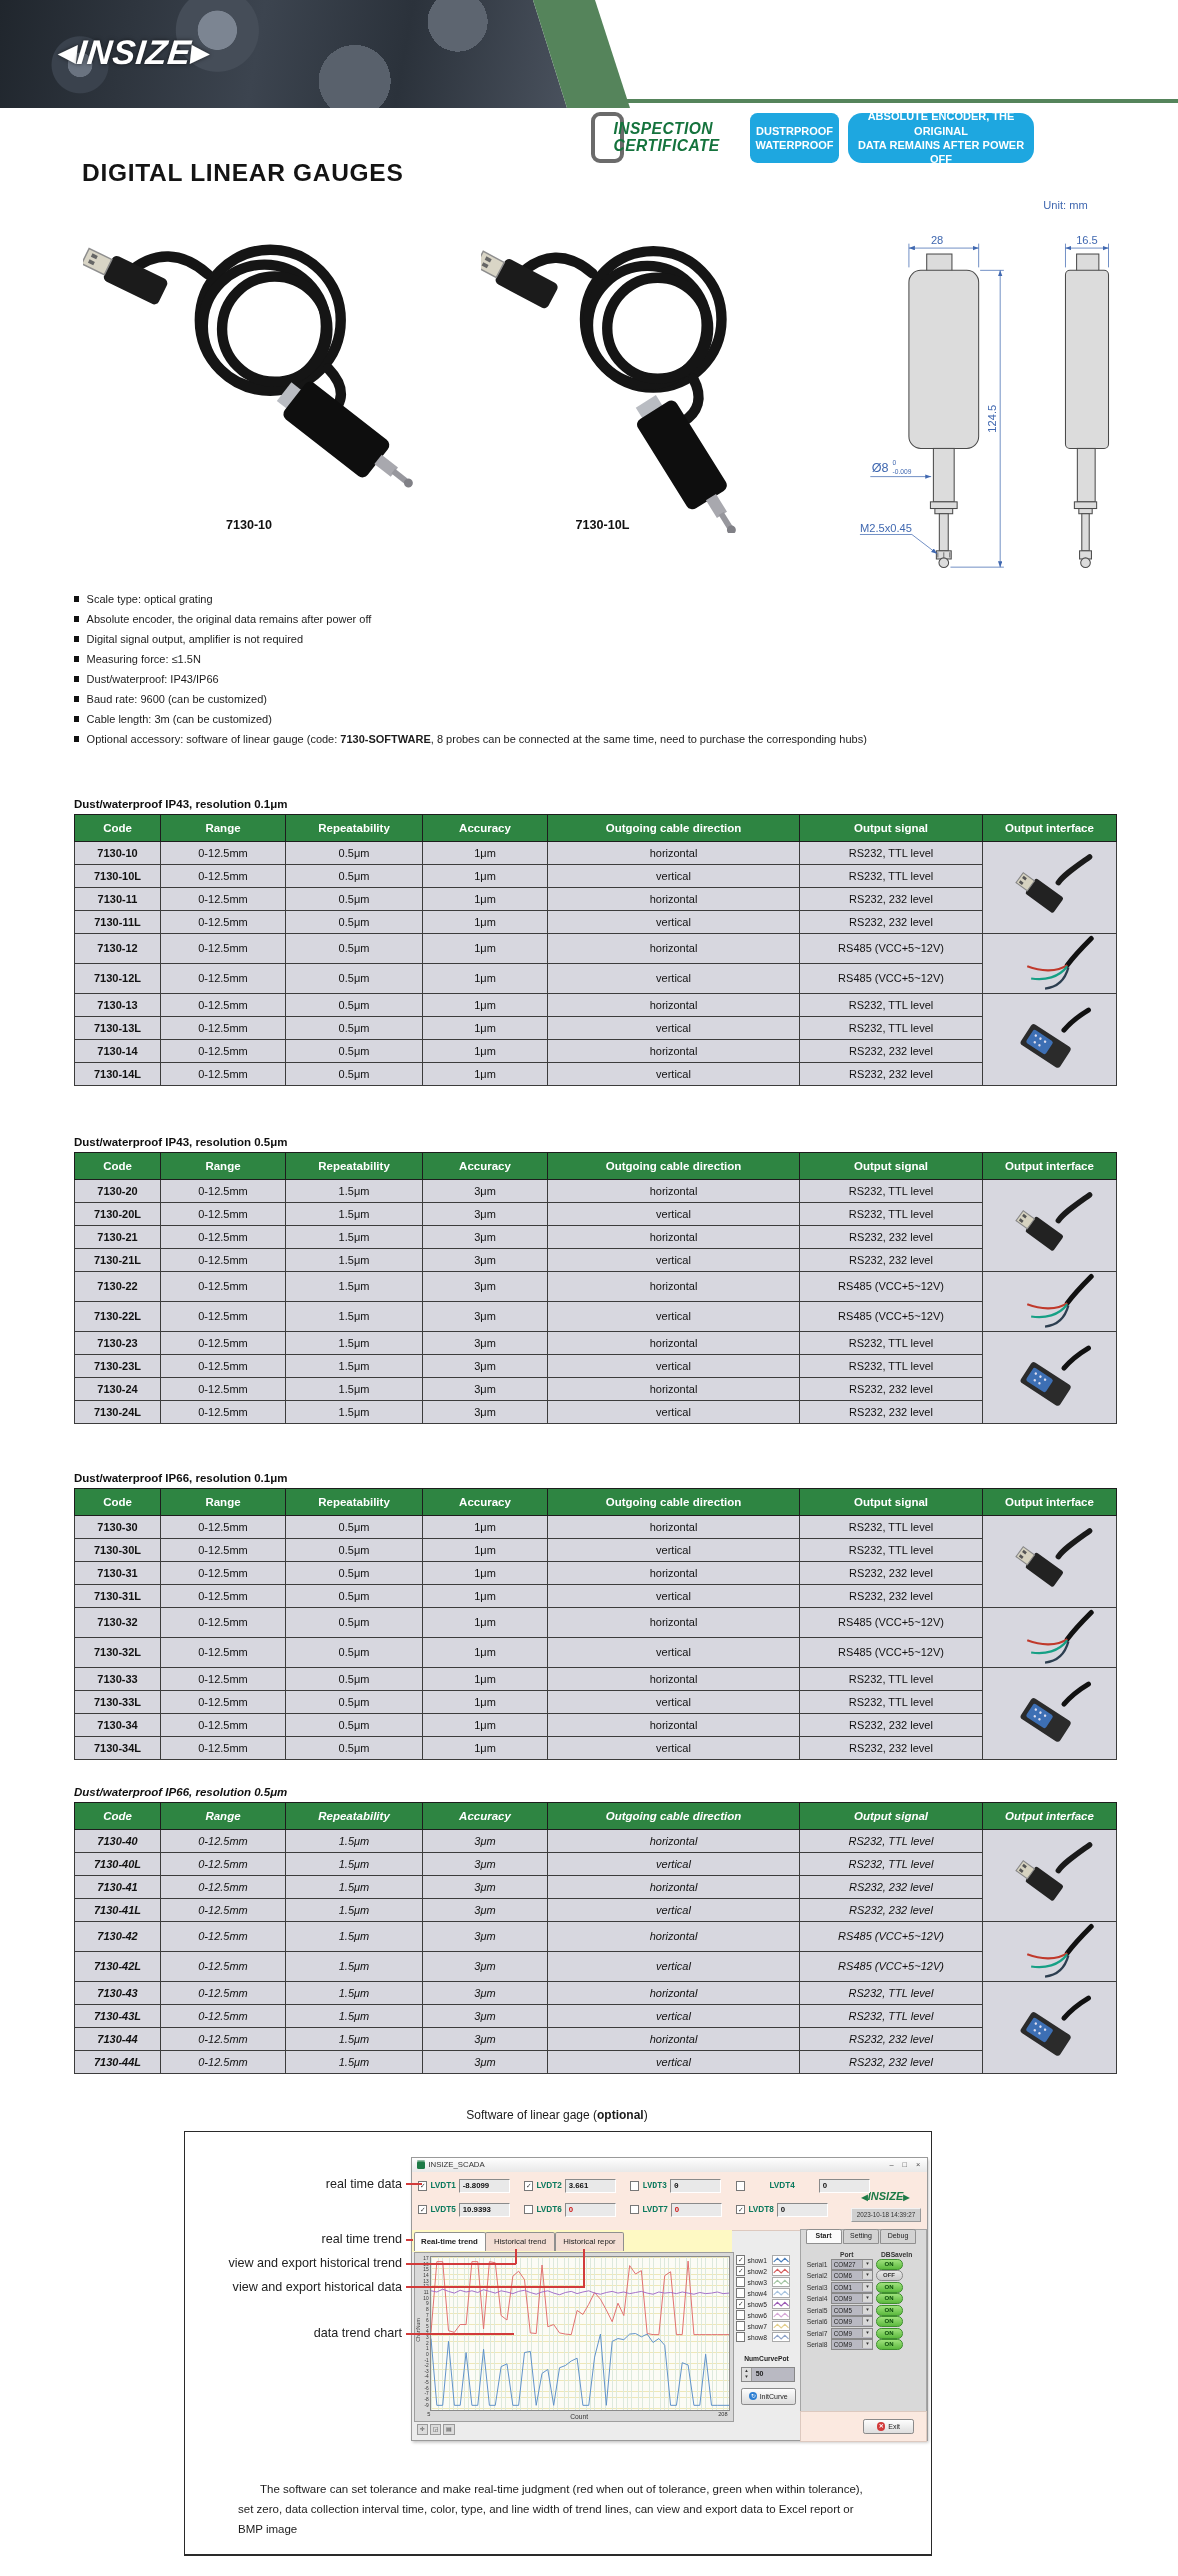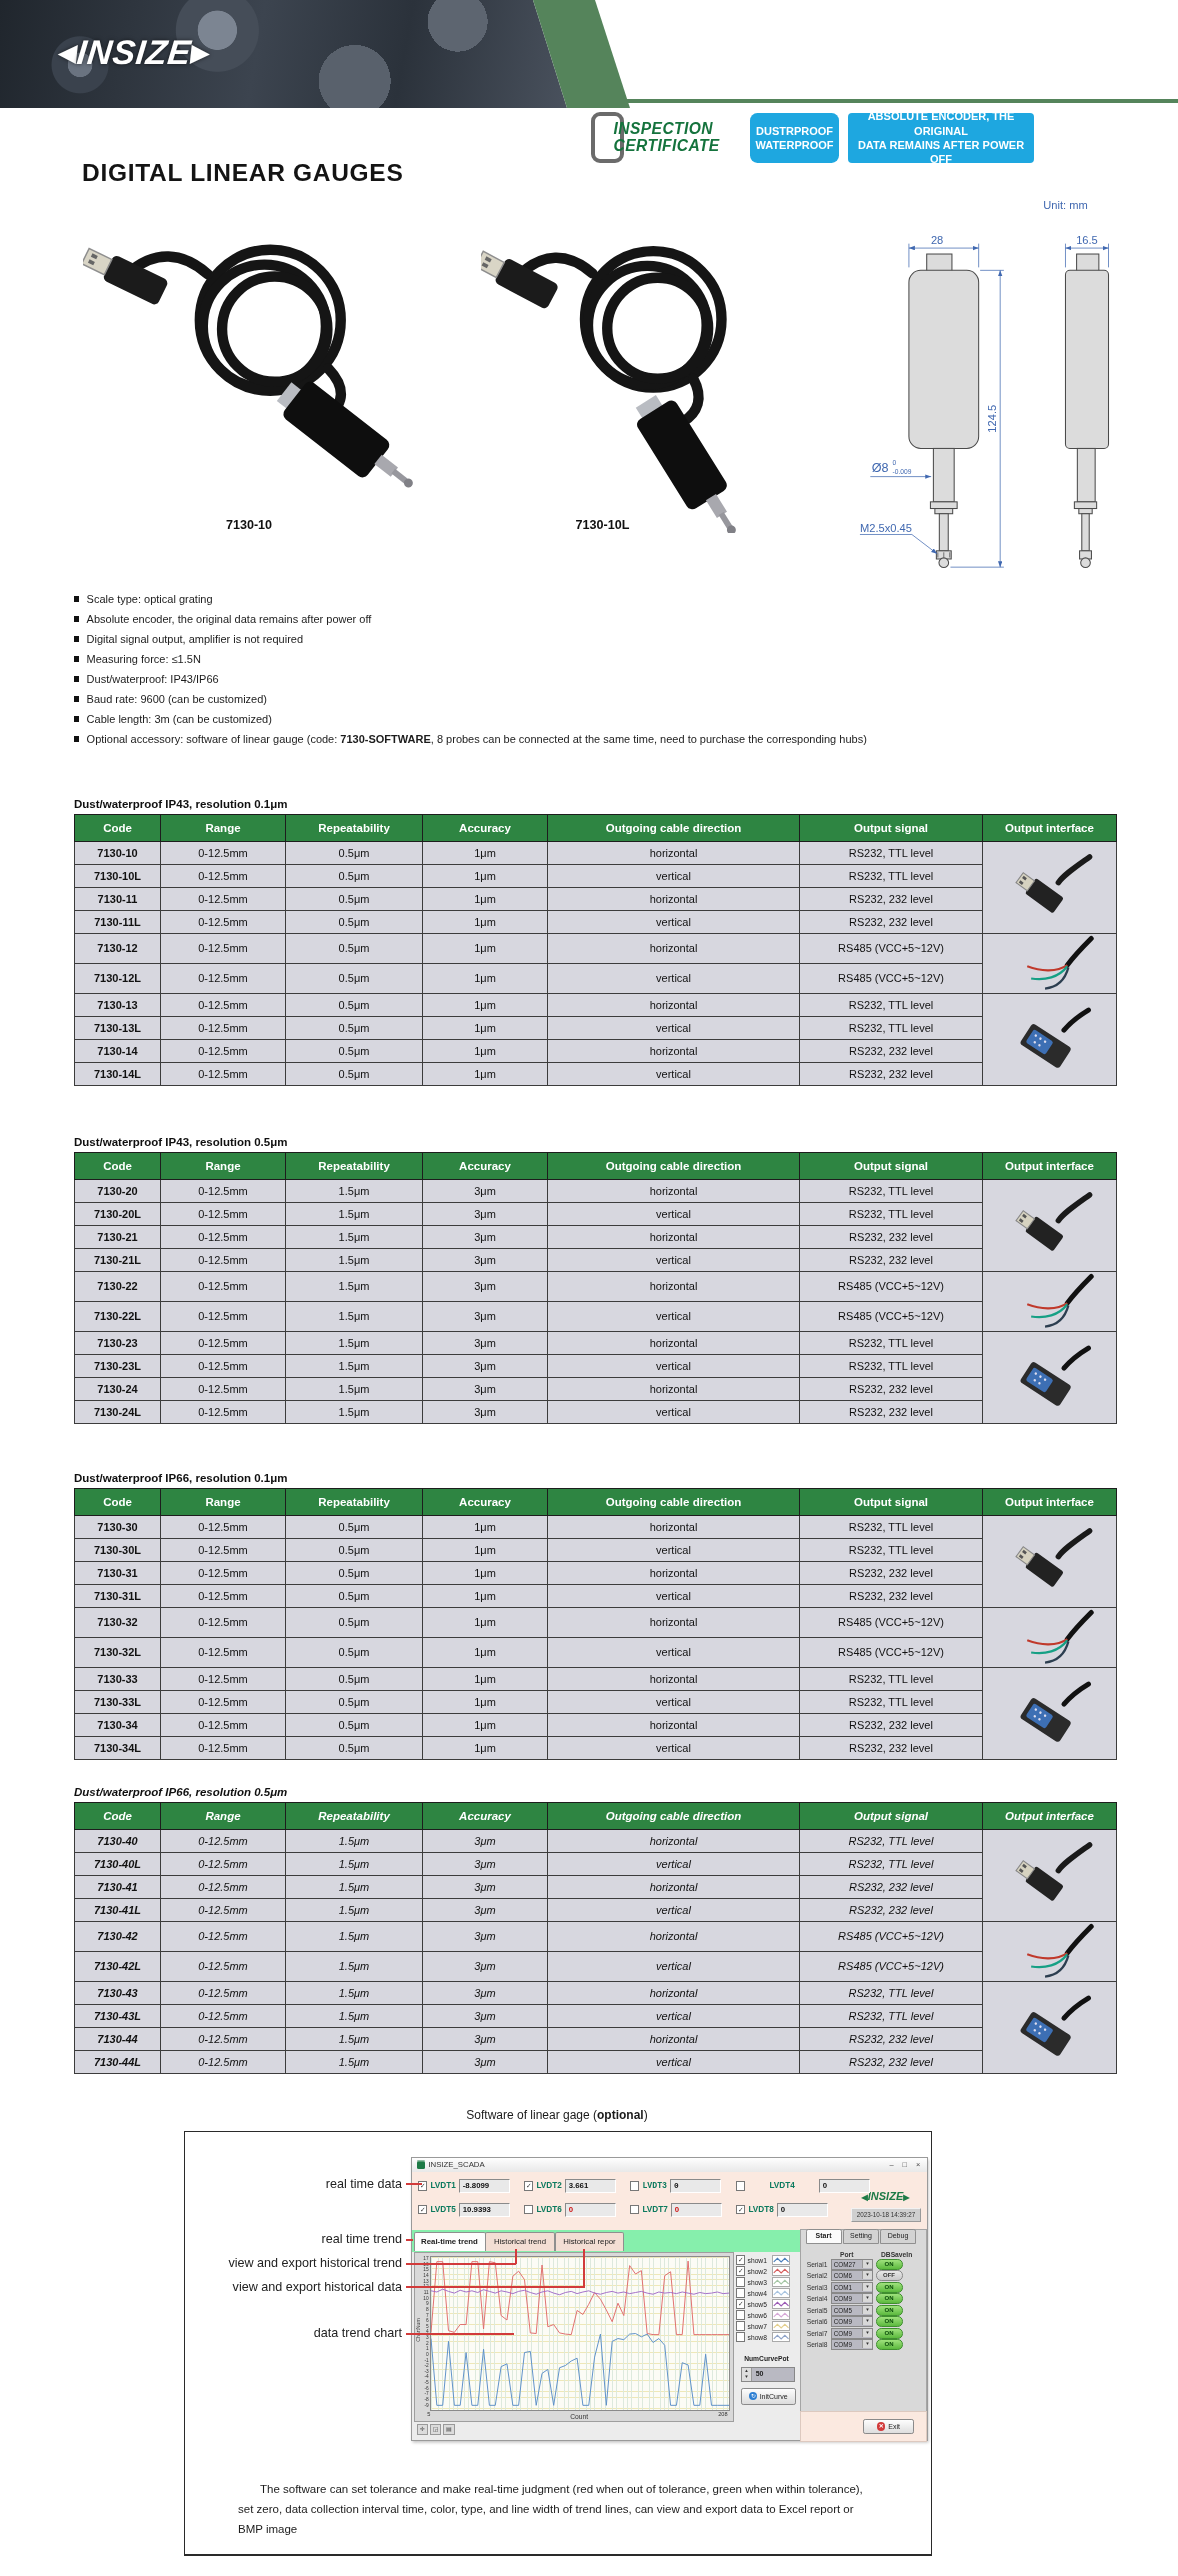--- a/index.html
+++ b/index.html
@@ -27,21 +27,21 @@
     color:#141414;letter-spacing:0.7px;}
 
   
   .cert{position:absolute;left:591px;top:111px;width:141px;height:53px;display:flex;align-items:center;}
   .cert-ic{width:25px;height:43px;border:4.5px solid #6b6b6b;border-radius:9px;background:#fff;}
   .cert-tx{margin-left:-10.4px;background:transparent;font-style:italic;font-weight:900;
     font-size:15.6px;line-height:1.05;letter-spacing:0.4px;}
   .badge{position:absolute;top:113px;color:#fff;font-weight:bold;display:flex;flex-direction:column;
     justify-content:center;text-align:center;line-height:1.3;}
   .badge1{left:750px;width:89px;height:50px;border-radius:7.4px;font-size:11px;}
-  .badge2{left:848px;width:186px;height:50px;border-radius:4px;font-size:11px;}
+  .badge2{left:848px;width:186px;height:50px;border-radius:14px;font-size:11px;}
 
   
   .prod{position:absolute;}
   .prod-label{position:absolute;font-weight:bold;font-size:12.6px;text-align:center;}
 
   
   .drawing{position:absolute;left:854px;top:196px;width:325px;height:375px;}
   .drawing text{font-family:"Liberation Sans",sans-serif;}
 
   
@@ -84,21 +84,21 @@
   .lvdt .val{width:46px;height:12px;background:#e9e9e9;border:0.7px solid #999;
     border-top-color:#8a8a8a;border-left-color:#8a8a8a;border-bottom-color:#fff;border-right-color:#fff;
     font-weight:bold;font-size:7.8px;line-height:12px;padding-left:3px;color:#111;}
   .lvdt .val.red{color:#cc1111;}
   .sw-logo{position:absolute;left:434px;top:18px;width:79px;text-align:center;color:#1d7a46;
     font-style:italic;font-weight:900;font-size:11px;}
   .sw-logo .a{font-style:normal;font-size:8.2px;}
   .sw-time{position:absolute;left:439px;top:36px;width:68px;height:12px;background:#cfcfcf;
     border:0.7px solid #9a9a9a;border-top-color:#f2f2f2;border-left-color:#f2f2f2;
     font-size:6.3px;line-height:12px;text-align:center;color:#333;}
-  .tabstrip{position:absolute;left:0;top:72px;width:388px;height:22px;background:#86efac;}
+  .tabstrip{position:absolute;left:0;top:72px;width:320px;height:22px;background:#fef9c3;}
   .swtab{position:absolute;top:2.2px;height:18px;border:0.7px solid #8f8f8f;border-bottom:none;
     border-radius:2.2px 2.2px 0 0;font-size:7.8px;text-align:center;line-height:18px;background:#f3ded4;color:#222;}
   .swtab.active{background:#fdfdfd;font-weight:bold;}
   .chartblk{position:absolute;left:2.2px;top:94px;width:318px;height:168px;background:#d9d9d9;border:0.7px solid #9e9e9e;}
   .plot{position:absolute;left:15px;top:3px;width:298px;height:153px;background:#fcfcf6;border:0.7px solid #8a8a8a;
     background-image:repeating-linear-gradient(to right,#dde9dd 0 0.7px,rgba(0,0,0,0) 0.7px 3.7px),
       repeating-linear-gradient(to bottom,#eee8b8 0 0.7px,rgba(0,0,0,0) 0.7px 5.6px);}
   .ytick{position:absolute;width:12px;text-align:right;font-size:4.8px;color:#333;left:1.5px;}
   .xtick{position:absolute;top:158px;font-size:5.6px;color:#333;}
   .count-lab{position:absolute;left:15px;top:160px;width:298px;text-align:center;font-size:6.7px;color:#333;}

